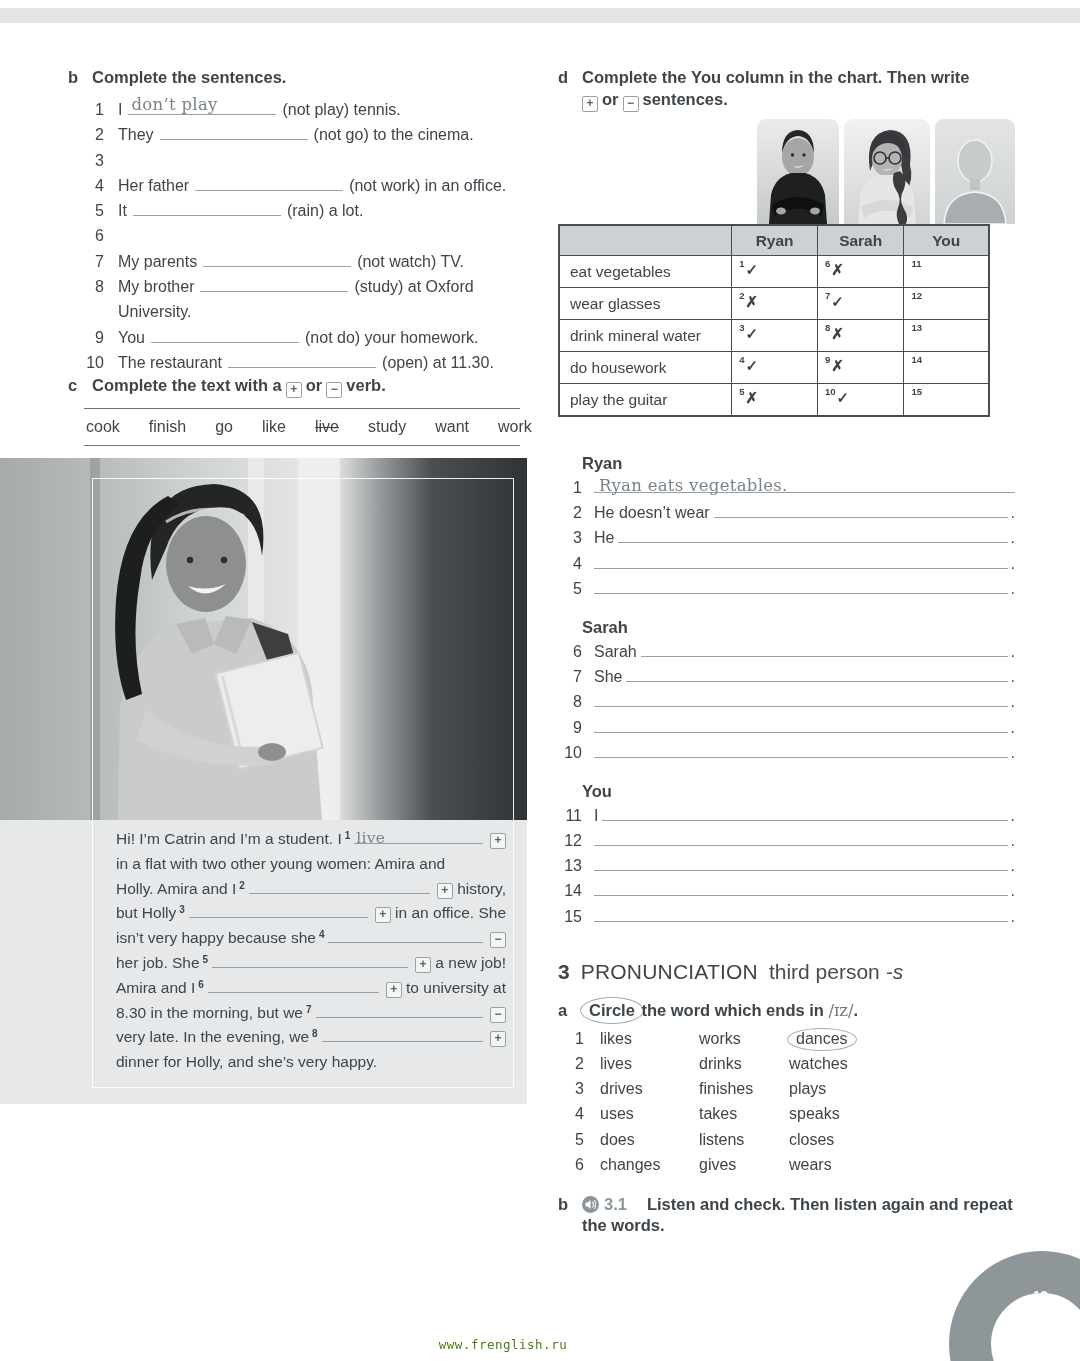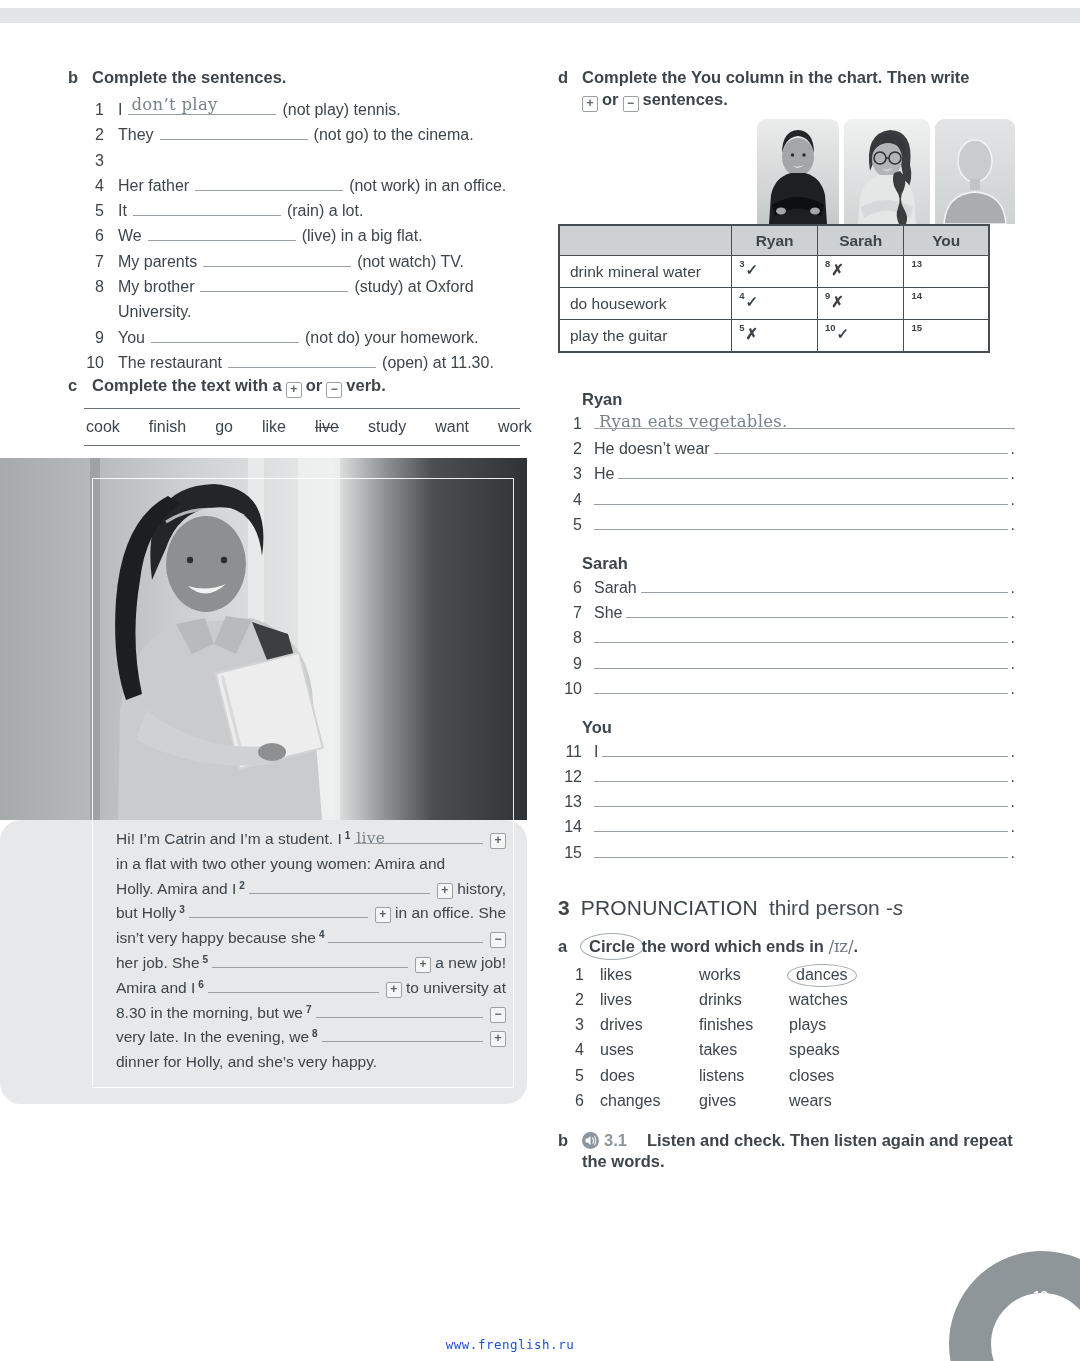--- a/index.html
+++ b/index.html
@@ -28,21 +28,21 @@
   
   .ex-c{position:absolute;left:68px;top:374px;width:460px;}
   .wordbank{margin-top:10px;border-top:1px solid #6a7178;border-bottom:1px solid #6a7178;
             padding:9px 2px;font-size:16px;display:flex;gap:29px;}
   .wordbank .struck{text-decoration:line-through;}
 
   
   .photo-block{position:absolute;left:0;top:458px;width:527px;height:646px;}
   .photo-area{width:527px;height:362px;}
   .photo-area svg{display:block;}
-  .text-panel{width:527px;height:284px;background:#e6e8e9;border-radius:21px;}
+  .text-panel{width:527px;height:284px;background:#e6e8e9;}
   .frame{position:absolute;left:92px;top:20px;width:420px;height:608px;
          border:1px solid rgba(255,255,255,.9);pointer-events:none;}
   .para{position:absolute;left:116px;top:372px;width:390px;font-size:15.5px;}
   .para-line{display:flex;align-items:baseline;height:24.8px;white-space:pre;}
   .p-blank{flex:1;min-width:18px;border-bottom:1px solid #98a0a5;height:13px;position:relative;margin-left:4px;}
   .p-blank .hand{position:absolute;left:2px;bottom:-4px;font-size:15.5px;}
   .p-sup{font-size:10px;font-weight:600;vertical-align:super;position:relative;top:-5px;margin-left:3px;}
   .para .sign-box{margin:0 0 0 7px;flex:0 0 14px;background:rgba(255,255,255,.55);}
 
   
@@ -87,22 +87,22 @@
   .p-num{flex:0 0 26px;width:26px;text-align:right;margin-right:16px;}
   .p-w1{width:99px;}
   .p-w2{width:90px;}
   .p-w3{flex:1;}
 
   .ex-3b{margin-top:13px;display:flex;font-size:16.5px;font-weight:bold;line-height:21.5px;}
   .ex-3b .content{flex:1;}
   .audio-ic{display:inline-block;width:17px;height:17px;vertical-align:-3px;margin-right:5px;}
   .track{color:#8d969c;margin-right:20px;}
 
-  .footer-url{position:absolute;bottom:9px;left:7px;width:1006px;text-align:center;
-              font-family:"DejaVu Sans Mono",monospace;font-size:12.5px;color:#1d4ed8;letter-spacing:.5px;}
+  .footer-url{position:absolute;bottom:9px;left:0;width:1006px;text-align:center;
+              font-family:"DejaVu Sans Mono",monospace;font-size:12.5px;color:#4d7c0f;letter-spacing:.5px;}
   .page-ring{position:absolute;left:949px;top:1251px;width:186px;height:186px;box-sizing:border-box;
              border:42px solid #8f969a;border-radius:50%;}
   .page-num{position:absolute;left:1033px;top:1288px;color:#fff;font-weight:bold;font-size:13.5px;}
 </style>
 </head>
 <body>
 
 <div class="canvas">
   <div class="band"></div>
 
@@ -126,21 +126,20 @@
         <div class="ex-item">
           <span class="num-col">4</span>
           <span class="content"><span class="pre">Her father</span><span class="blank"></span><span class="post">(not work) in an office.</span></span>
         </div>
         <div class="ex-item">
           <span class="num-col">5</span>
           <span class="content"><span class="pre">It</span><span class="blank"></span><span class="post">(rain) a lot.</span></span>
         </div>
         <div class="ex-item">
           <span class="num-col">6</span>
-          <span class="content"><span class="pre">We</span><span class="blank"></span><span class="post">(live) in a big flat.</span></span>
         </div>
         <div class="ex-item">
           <span class="num-col">7</span>
           <span class="content"><span class="pre">My parents</span><span class="blank"></span><span class="post">(not watch) TV.</span></span>
         </div>
         <div class="ex-item">
           <span class="num-col">8</span>
           <span class="content"><span class="pre">My brother</span><span class="blank"></span><span class="post">(study) at Oxford University.</span></span>
         </div>
         <div class="ex-item">
@@ -298,20 +297,32 @@
       <thead>
           <tr>
             <th></th>
             <th>Ryan</th>
             <th>Sarah</th>
             <th>You</th>
           </tr>
         </thead>
       <tbody>
           <tr>
+            <td class="activity">eat vegetables</td>
+            <td class="mark"><sup>1</sup><span class="mk">✓</span></td>
+            <td class="mark"><sup>6</sup><span class="mk">✗</span></td>
+            <td class="mark"><sup>11</sup></td>
+          </tr>
+          <tr>
+            <td class="activity">wear glasses</td>
+            <td class="mark"><sup>2</sup><span class="mk">✗</span></td>
+            <td class="mark"><sup>7</sup><span class="mk">✓</span></td>
+            <td class="mark"><sup>12</sup></td>
+          </tr>
+          <tr>
             <td class="activity">drink mineral water</td>
             <td class="mark"><sup>3</sup><span class="mk">✓</span></td>
             <td class="mark"><sup>8</sup><span class="mk">✗</span></td>
             <td class="mark"><sup>13</sup></td>
           </tr>
           <tr>
             <td class="activity">do housework</td>
             <td class="mark"><sup>4</sup><span class="mk">✓</span></td>
             <td class="mark"><sup>9</sup><span class="mk">✗</span></td>
             <td class="mark"><sup>14</sup></td>

